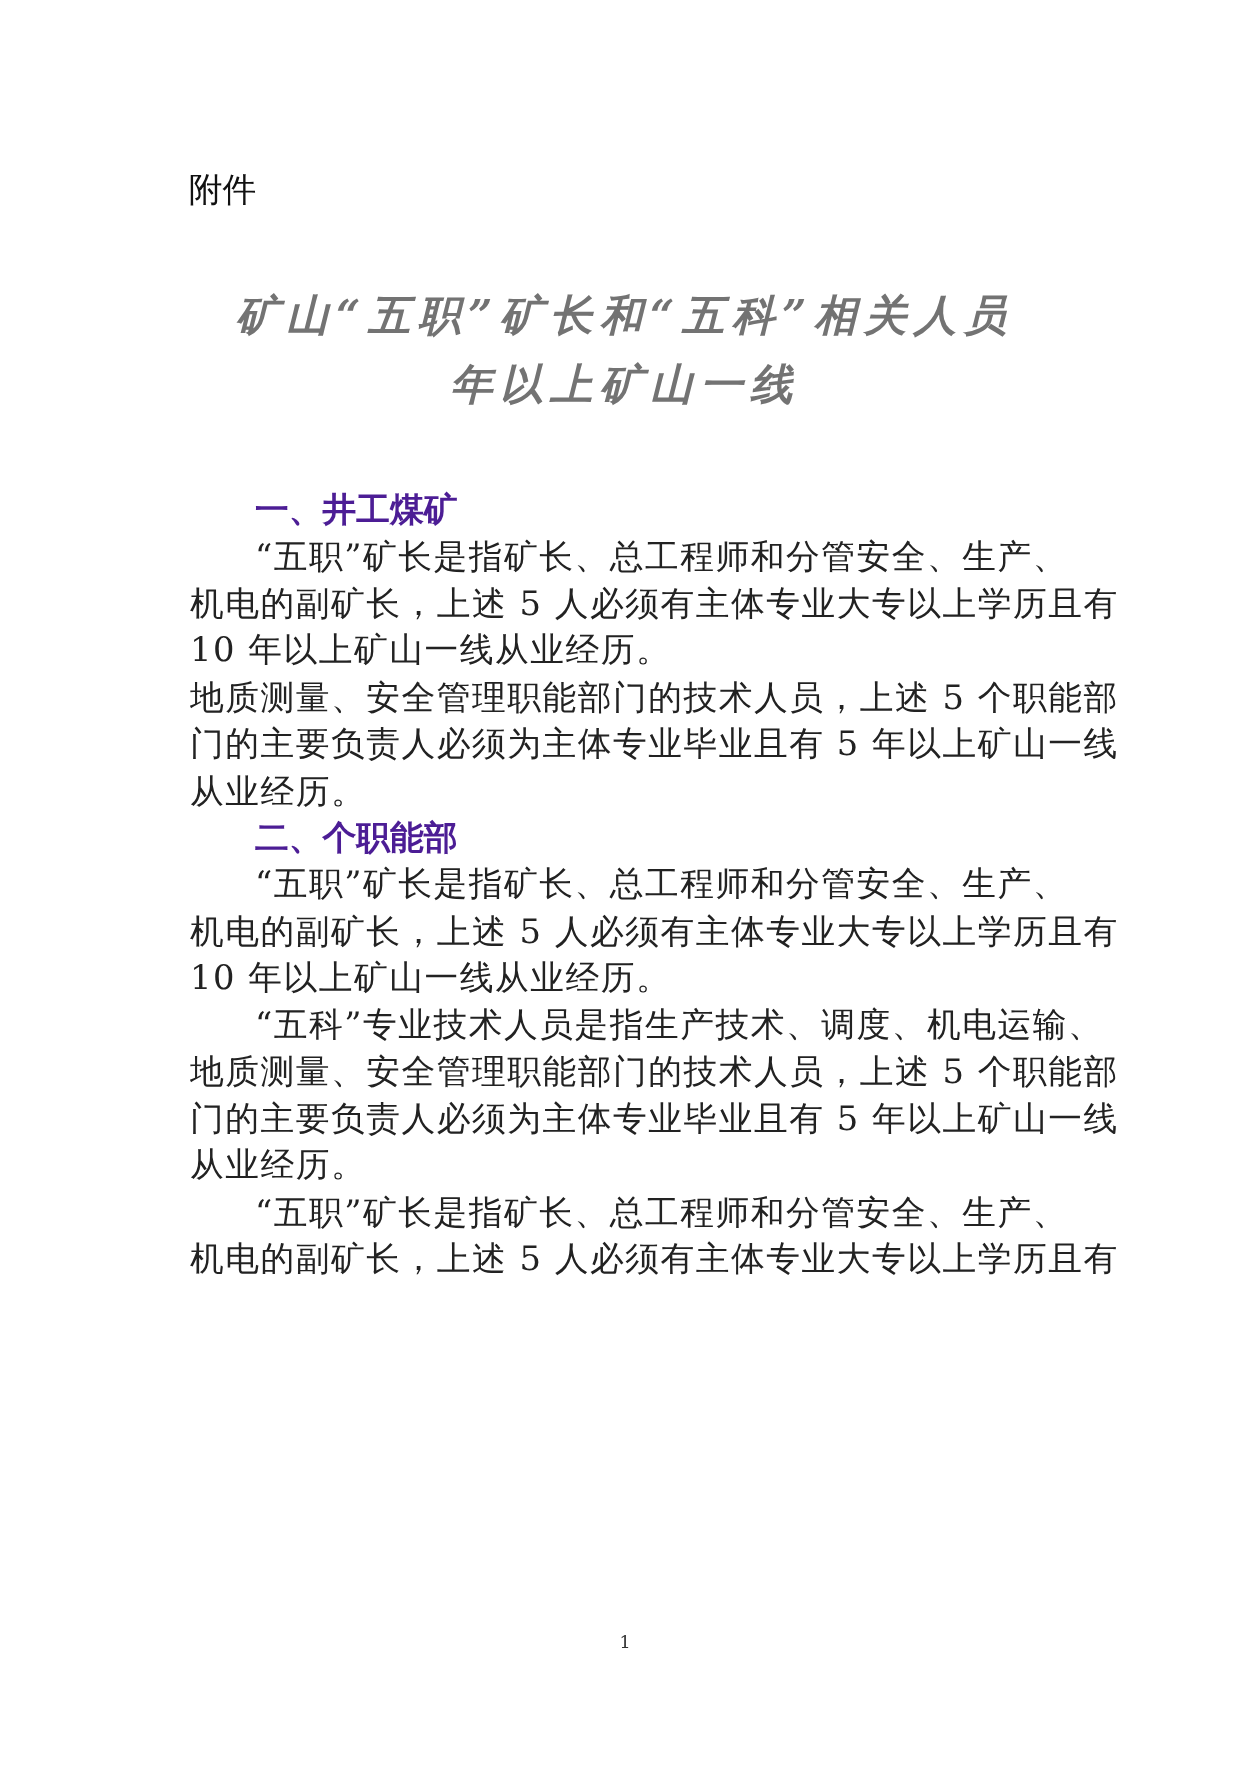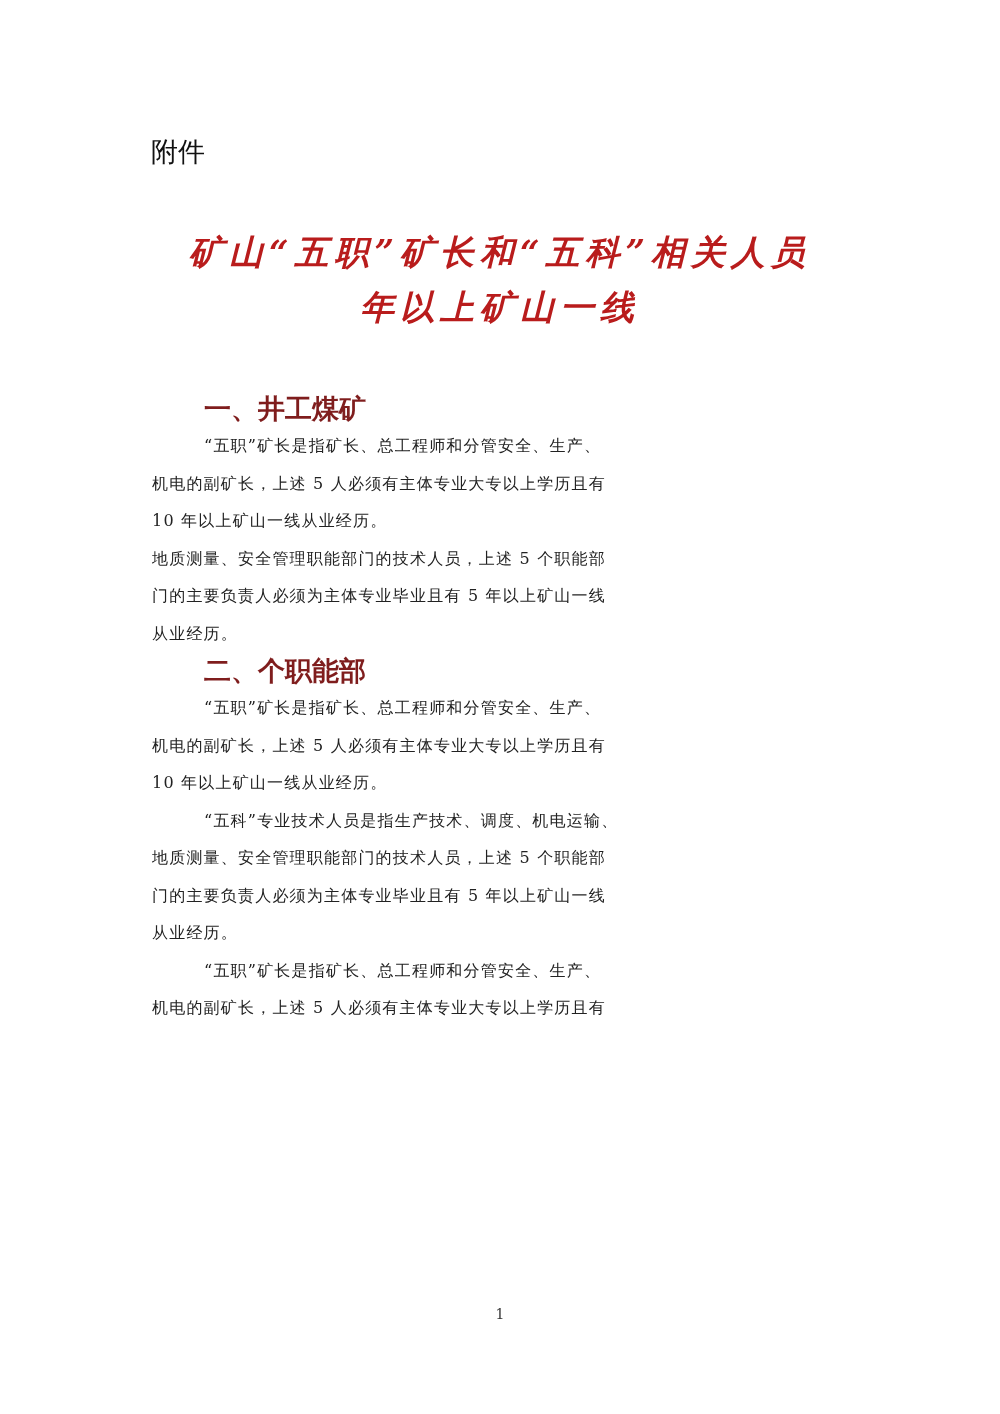--- a/index.html
+++ b/index.html
@@ -1,23 +1,23 @@
 <!DOCTYPE html>
 <html><head>
   <meta charset="utf-8">
   <style>
     html, body { margin: 0; padding: 0; background: #ffffff; }
     body { width: 1000px; height: 1414px; position: relative; overflow: hidden; color: #111; }
     .attach { position: absolute; left: 151px; top: 134px; font-family: Liberation Mono, monospace; font-size: 27px; color: #111; }
-    .title { position: absolute; left: 0; width: 1000px; text-align: center; font-family: "DejaVu Serif", serif; font-weight: bold; font-style: italic; font-size: 34px; letter-spacing: 6px; color: #b91c1c; }
+    .title { position: absolute; left: 0; width: 1000px; text-align: center; font-family: "DejaVu Serif", serif; font-weight: bold; font-style: italic; font-size: 34px; letter-spacing: 6px; color: #737373; }
     .title.l1 { top: 230px; }
     .title.l2 { top: 285px; }
     .content { position: absolute; left: 152px; top: 390px; width: 697px; }
-    .heading { font-family: "DejaVu Sans", sans-serif; font-size: 27px; font-weight: bold; height: 37px; line-height: 37px; padding-left: 52px; color: #7f1d1d; }
-    .para { font-family: "DejaVu Serif", serif; font-size: 16px; line-height: 37.5px; text-indent: 52px; text-align: justify; text-align-last: left; letter-spacing: 1.2px; color: #222; margin: 0; }
+    .heading { font-family: "DejaVu Sans", sans-serif; font-size: 27px; font-weight: bold; height: 37px; line-height: 37px; padding-left: 52px; color: #4c1d95; }
+    .para { font-family: "DejaVu Serif", serif; font-size: 27px; line-height: 37.5px; text-indent: 52px; text-align: justify; text-align-last: left; letter-spacing: 1.2px; color: #222; margin: 0; }
     .line { display: block; white-space: nowrap; height: 37.5px; }
     .line.first { text-indent: 52px; }
     .line.rest { text-indent: 0; }
     .pagenum { position: absolute; left: 0; width: 1000px; top: 1306px; text-align: center; font-family: "DejaVu Serif", serif; font-size: 14px; color: #333; }
   </style>
 </head>
 <body>
 
 <div class="attach">附件</div>
 

